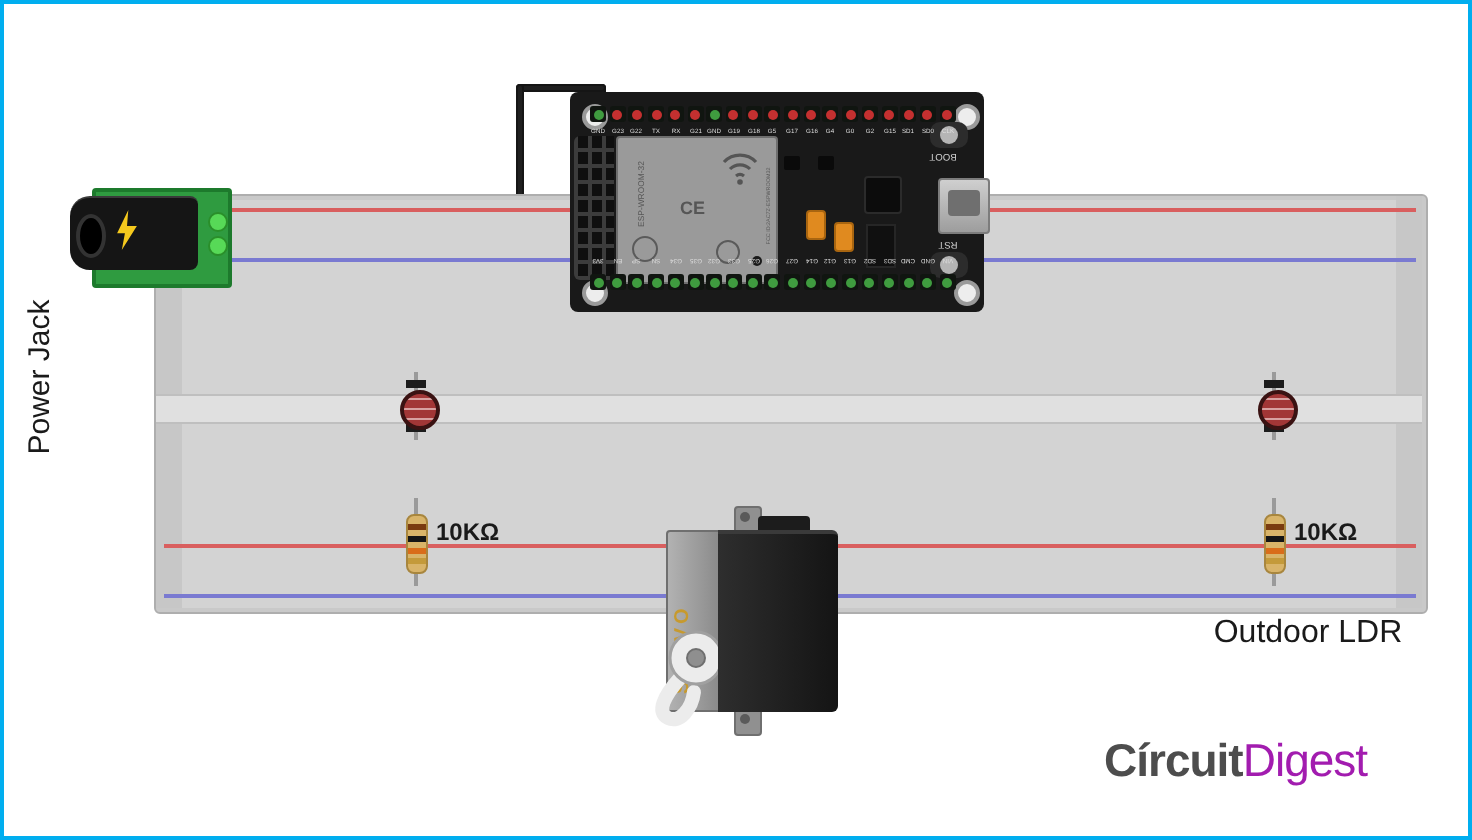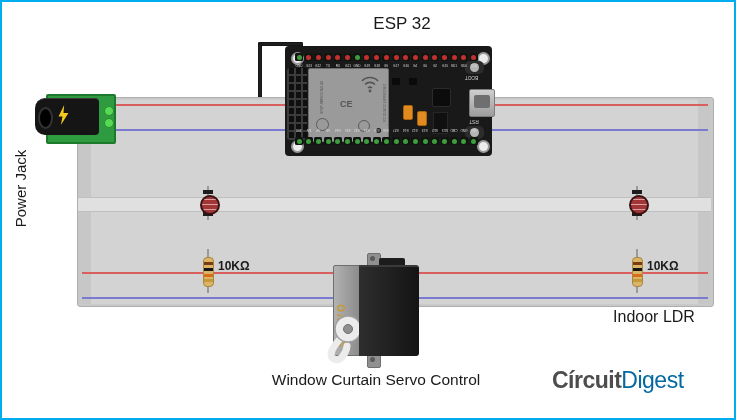--- a/index.html
+++ b/index.html
@@ -1213,22 +1213,20 @@
     <div class="lbl" style="left: 334px; top: 270px; height: 75px; writing-mode: vertical-rl; transform: rotate(180deg); font-size: 10px; font-weight: 700; letter-spacing: 2px; z-index: 6; color: rgb(199, 154, 46);" id="servo-txt">SERVO</div>
     <svg class="abs" style="left:320px;top:300px;z-index:6;" width="50" height="62" viewBox="0 0 50 62">
       <path d="M18 37 C 10 46 6 54 12 57 C 18 60 24 52 25 44" fill="none" stroke="#ececec" stroke-width="7" stroke-linecap="round"></path>
       <circle cx="26" cy="27" r="13" fill="#ececec" stroke="#a0a0a0" stroke-width="1.5"></circle>
       <circle cx="26" cy="27" r="4.5" fill="#8f8f8f" stroke="#6f6f6f"></circle>
     </svg>
     <div class="abs" style="left:377px;top:256px;width:26px;height:10px;background:#1c1c1c;border-radius:2px;z-index:6;"></div>
     <div class="abs" style="left:357px;top:263px;width:60px;height:89px;background:linear-gradient(90deg,#2e2e2e,#1d1d1d 65%,#141414);border-top:2px solid #3a3a3a;border-radius:0 3px 3px 0;z-index:7;"></div>
   </div>
 
-  <div class="lbl" style="left:350px;top:12px;width:100px;text-align:center;font-size:17px;z-index:10;">ESP 32</div>
   <div class="lbl" style="left:-37px;top:178px;width:110px;text-align:center;font-size:15px;font-weight:500;transform:rotate(-90deg);z-index:10;">Power Jack</div>
-  <div class="lbl" style="left:592px;top:306px;width:120px;text-align:center;font-size:16px;z-index:10;">Indoor LDR</div>
+  <div class="lbl" style="left:592px;top:306px;width:120px;text-align:center;font-size:16px;z-index:10;">Outdoor LDR</div>
   <div class="lbl" style="left:216px;top:257px;font-size:12px;font-weight:600;z-index:10;">10KΩ</div>
   <div class="lbl" style="left:645px;top:257px;font-size:12px;font-weight:600;z-index:10;">10KΩ</div>
-  <div class="lbl" style="left:263px;top:369px;width:222px;text-align:center;font-size:15.5px;z-index:10;">Window Curtain Servo Control</div>
   <div class="lbl" style="left:550px;top:365px;width:160px;font-size:23px;letter-spacing:-0.5px;z-index:10;">
-    <span style="font-weight: 700; color: rgb(77, 77, 77);" id="logo1">Círcuit</span><span id="logo2" style="color: #0369a1;">Digest</span>
+    <span style="font-weight: 700; color: rgb(77, 77, 77);" id="logo1">Círcuit</span><span id="logo2" style="color: #a21caf;">Digest</span>
   </div>
 </div>
 
 </body></html>

